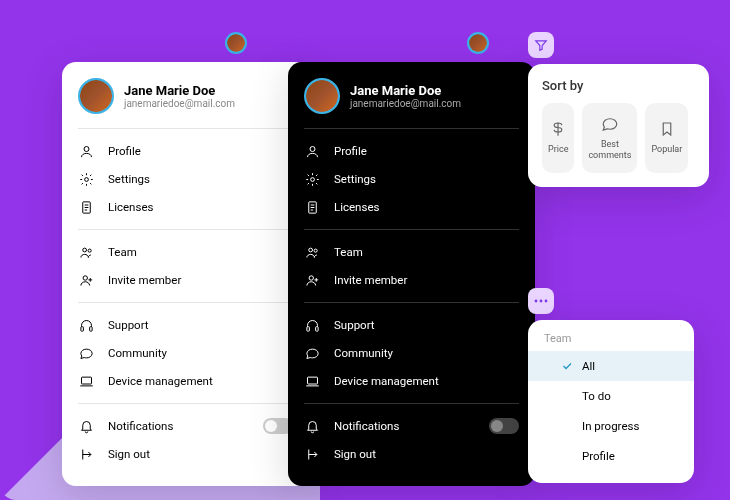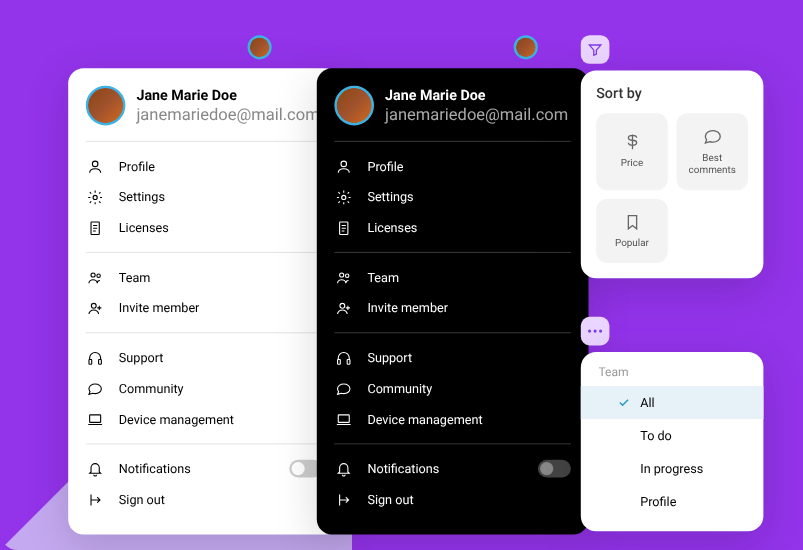--- a/index.html
+++ b/index.html
@@ -9,38 +9,38 @@
 .avatar-btn{width:22px;height:22px;border-radius:50%;background:#3bb3e6;position:absolute;display:flex;align-items:center;justify-content:center;overflow:hidden;border:2px solid #3bb3e6}
 .avatar-btn-1{left:225px;top:32px}
 .avatar-btn-2{left:467px;top:32px}
 .avatar-img{width:100%;height:100%;border-radius:50%;background:linear-gradient(135deg,#8b4513 0%,#a0522d 50%,#d2691e 100%);position:relative}
 .menu{position:absolute;width:247px;border-radius:14px;padding:16px 0 10px;box-shadow:0 10px 40px rgba(0,0,0,0.15)}
 .menu-light{background:#fff;left:62px;top:62px;color:#000}
 .menu-dark{background:#000;left:288px;top:62px;color:#fff}
 .menu-header{display:flex;align-items:center;padding:0 16px 14px}
 .menu-avatar{width:36px;height:36px;border-radius:50%;background:#3bb3e6;margin-right:10px;border:2px solid #3bb3e6;overflow:hidden;flex-shrink:0}
 .menu-name{font-size:13px;font-weight:700}
-.menu-email{font-size:15px;color:#888}
+.menu-email{font-size:10px;color:#888}
 .menu-dark .menu-email{color:#aaa}
 .menu-divider{border:none;border-top:1px solid #e5e5e5;margin:0 16px}
 .menu-dark .menu-divider{border-top-color:#333}
 .menu-group{padding:8px 0}
 .menu-item{display:flex;align-items:center;padding:6px 16px;font-size:11.5px;cursor:pointer}
 .menu-item-icon{width:16px;height:16px;margin-right:14px;display:flex;align-items:center;justify-content:center}
 .menu-item-icon svg{width:15px;height:15px;stroke:#000;fill:none;stroke-width:1.6}
 .menu-dark .menu-item-icon svg{stroke:#fff}
 .menu-item-label{flex:1}
 .toggle{width:30px;height:16px;border-radius:10px;background:#ccc;position:relative}
 .toggle::after{content:"";position:absolute;width:12px;height:12px;border-radius:50%;background:#fff;top:2px;left:2px}
 .menu-dark .toggle{background:#444}
 .menu-dark .toggle::after{background:#888}
 .filter-btn{position:absolute;left:528px;top:32px;width:26px;height:26px;border-radius:8px;background:#e9d5ff;display:flex;align-items:center;justify-content:center}
-.sort-panel{position:absolute;left:528px;top:64px;width:166px;background:#fff;border-radius:14px;padding:14px;box-shadow:0 10px 40px rgba(0,0,0,0.15)}
+.sort-panel{position:absolute;left:528px;top:64px;width:181px;background:#fff;border-radius:14px;padding:14px;box-shadow:0 10px 40px rgba(0,0,0,0.15)}
 .sort-title{font-size:13px;font-weight:500;margin-bottom:10px;color:#333}
-.sort-grid{display:grid;grid-template-columns:1fr 1fr;gap:8px}
+.sort-grid{display:grid;grid-template-columns:1fr 1fr 1fr 1fr;gap:8px}
 .sort-card{background:#f3f3f3;border-radius:10px;padding:12px 6px;display:flex;flex-direction:column;align-items:center;justify-content:center;cursor:pointer}
 .sort-card-icon{width:18px;height:18px;margin-bottom:6px;display:flex;align-items:center;justify-content:center}
 .sort-card-icon svg{width:18px;height:18px;stroke:#666;fill:none;stroke-width:1.6}
 .sort-card-label{font-size:9px;color:#555;text-align:center;line-height:1.2}
 .more-btn{position:absolute;left:528px;top:288px;width:26px;height:26px;border-radius:8px;background:#e9d5ff;display:flex;align-items:center;justify-content:center;color:#555;font-size:14px;letter-spacing:1px}
 .state-panel{position:absolute;left:528px;top:320px;width:166px;background:#fff;border-radius:14px;padding:12px 0;box-shadow:0 10px 40px rgba(0,0,0,0.15)}
 .state-title{font-size:11px;color:#999;padding:0 16px 6px}
 .state-item{display:flex;align-items:center;padding:8px 32px;font-size:11.5px;cursor:pointer}
 .state-item.selected{background:#e6f2f7}
 .state-check{width:14px;height:14px;margin-right:8px;display:flex;align-items:center;justify-content:center}

